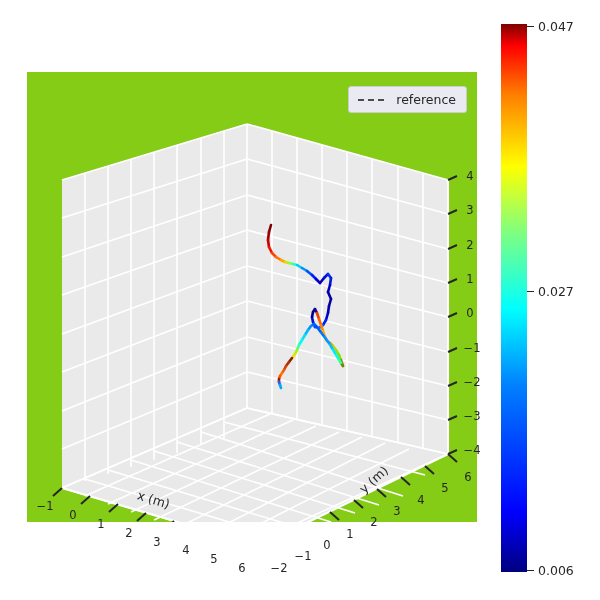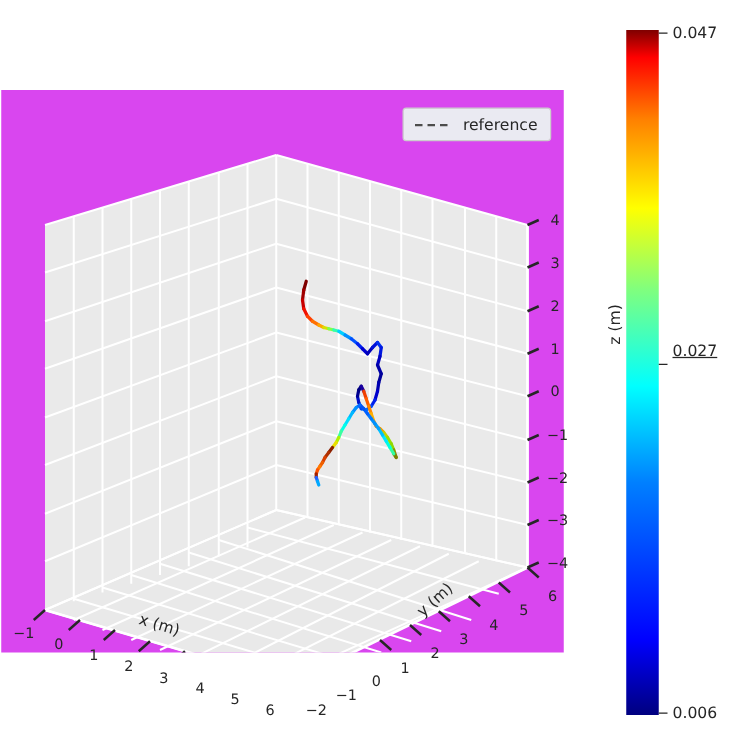--- a/index.html
+++ b/index.html
@@ -23,23 +23,23 @@
     text-align: center;
     font-size: 14.5px;
     line-height: 1.35;
     color: #262626;
     white-space: pre-line;
   }
 
   
   #axes {
     position: absolute;
-    left: 1px; top: 72px;
+    left: 27px; top: 72px;
     width: 450px; height: 450px;
-    background: #d946ef;
+    background: #84cc16;
   }
   #axes-svg { position: absolute; left: 0; top: 0; }
 
   
   .tick-label {
     position: absolute;
     font-size: 11.5px;
     color: #262626;
     white-space: nowrap;
     transform: translate(-50%, -50%);
@@ -350,19 +350,19 @@
     <div class="axis-title" style="left:474px; top:180px; transform:rotate(-90deg);">z (m)</div>
   </div>
 
   <div id="colorbar-wrap">
     <div id="colorbar"></div>
 
     <div class="cb-tick" style="top:2px;"></div>
     <div class="cb-tick-label" style="top:2px;">0.047</div>
 
     <div class="cb-tick" style="top:267px;"></div>
-    <div class="cb-tick-label" style="top:256px;text-decoration:underline;">0.027</div>
+    <div class="cb-tick-label" style="top:267px;">0.027</div>
 
     <div class="cb-tick" style="top:546px;"></div>
     <div class="cb-tick-label" style="top:546px;">0.006</div>
   </div>
 
 </div>
 
 </body></html>

